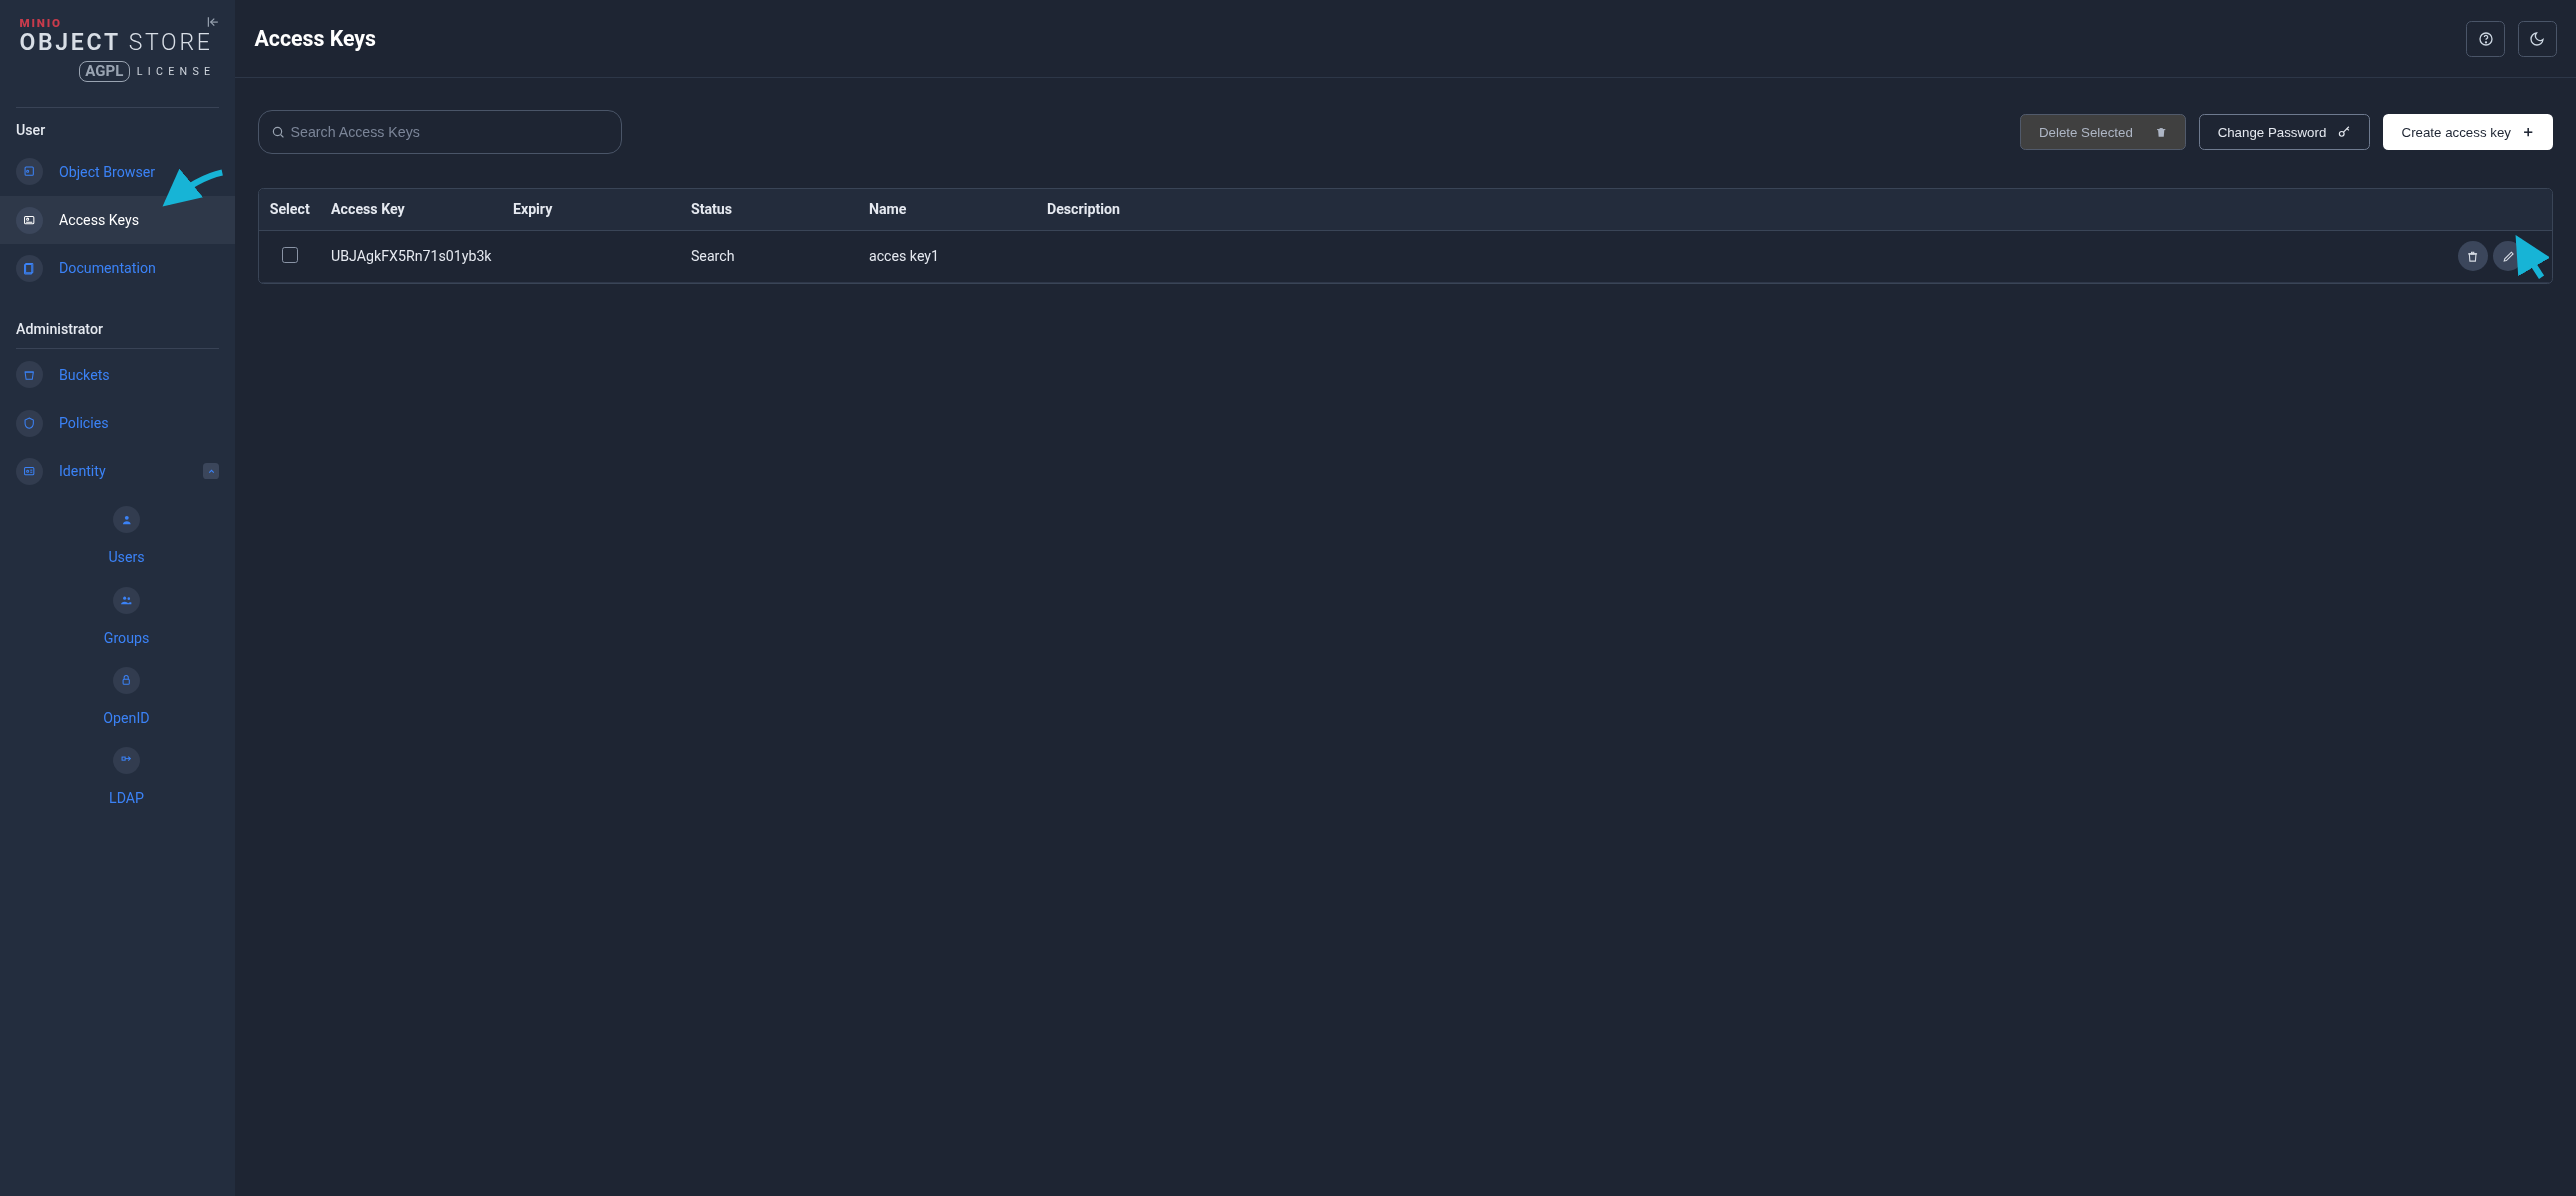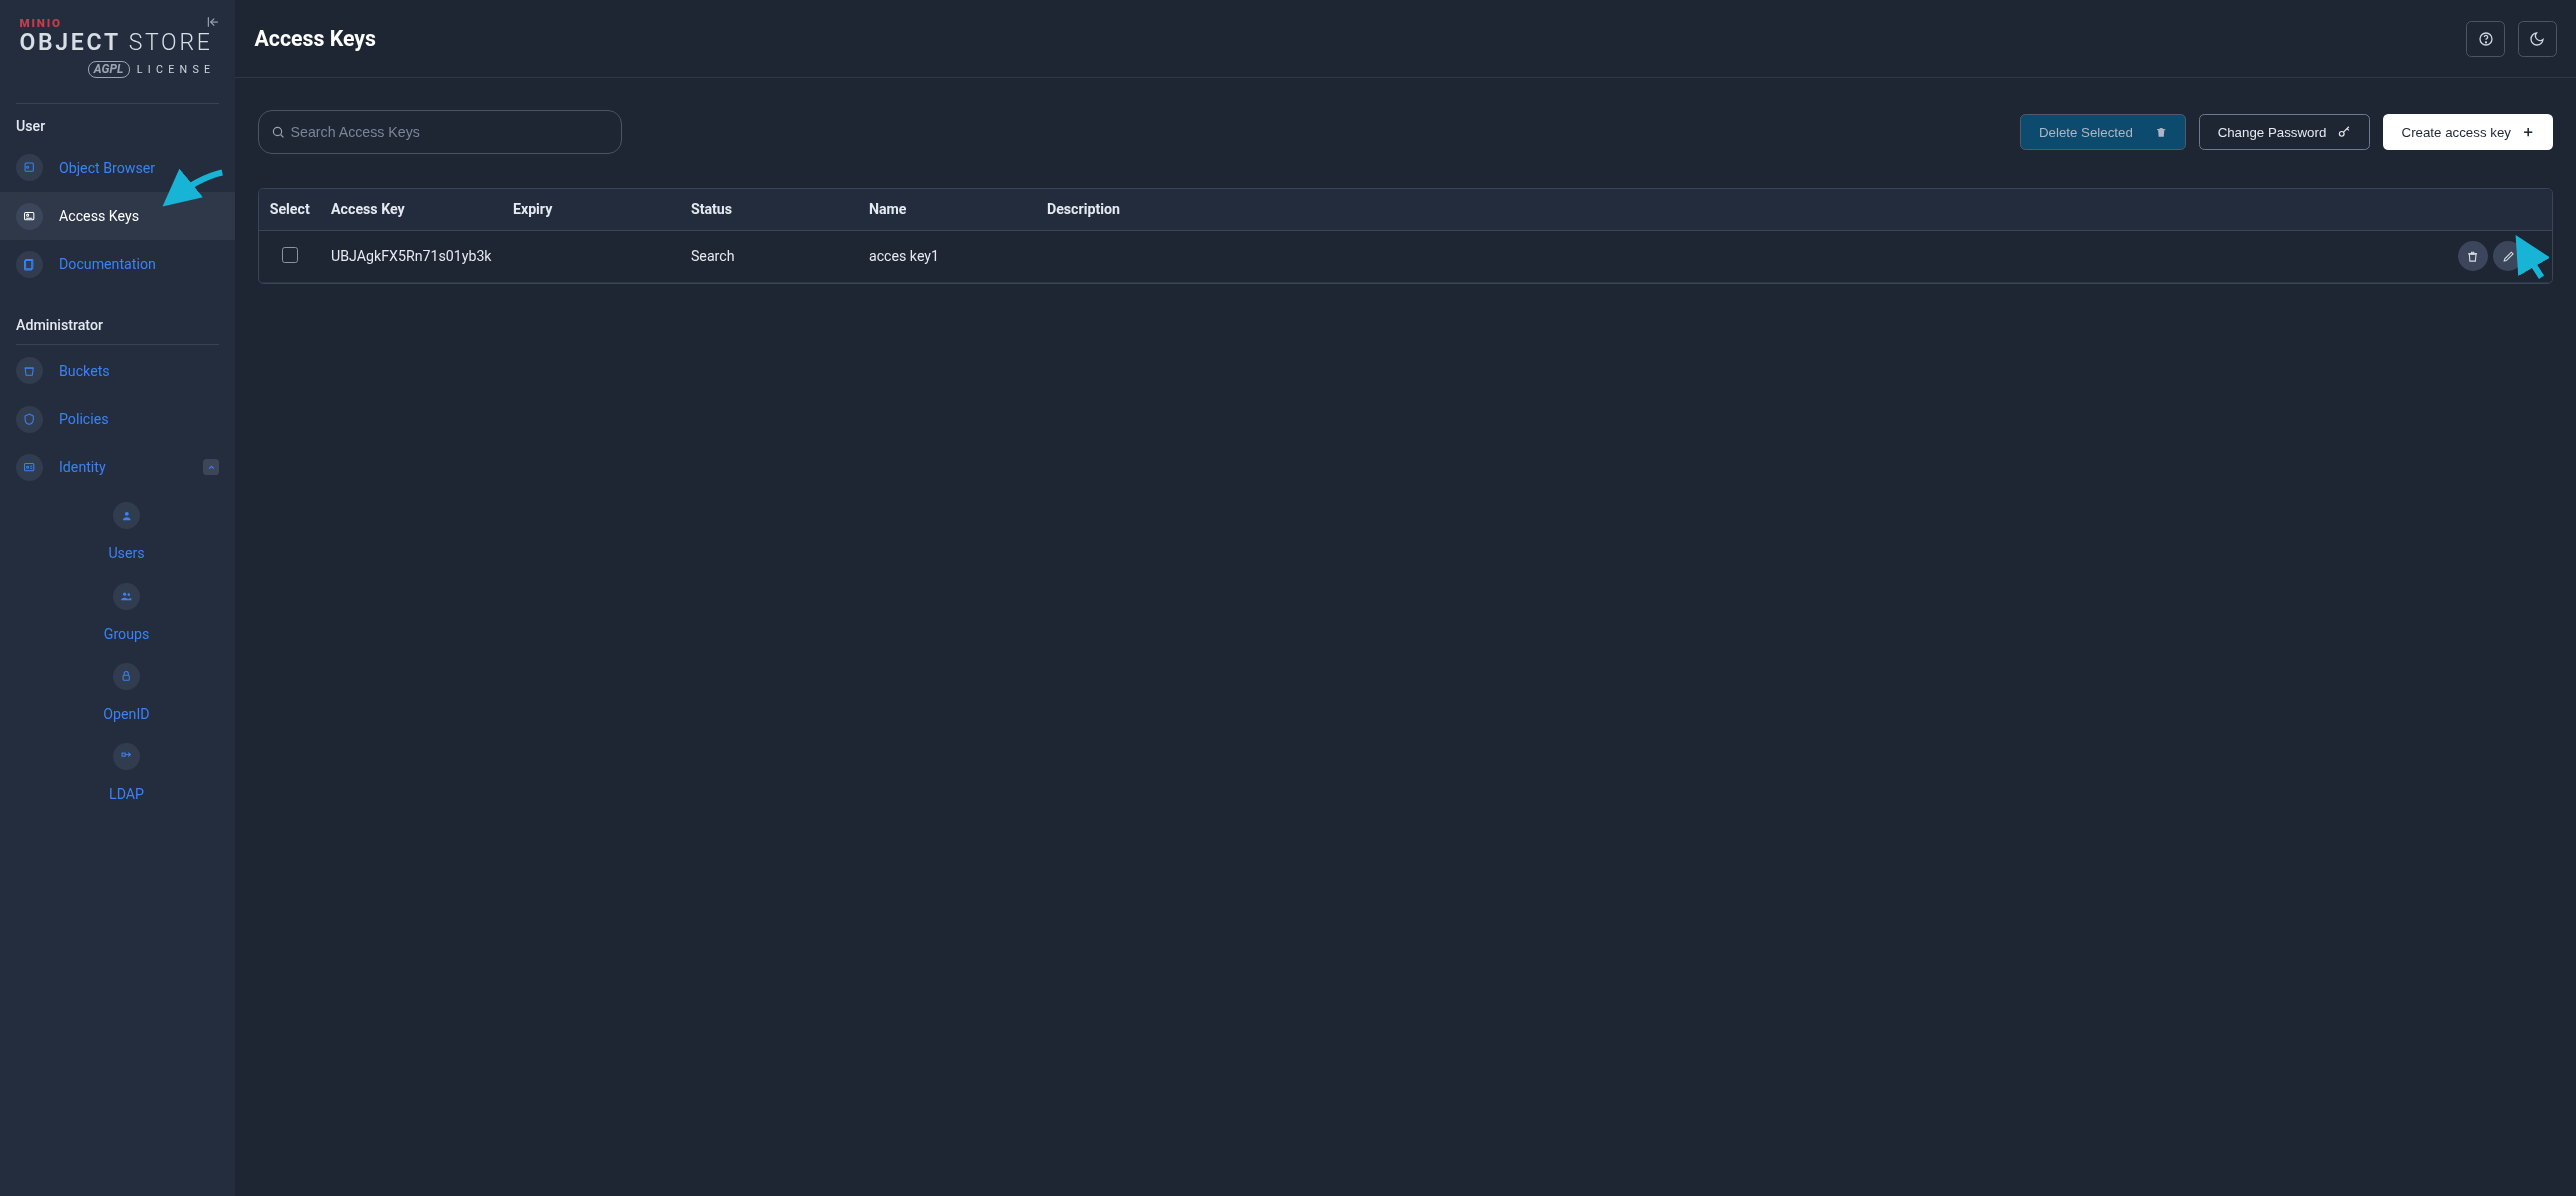--- a/index.html
+++ b/index.html
@@ -32,21 +32,21 @@
     display: flex; align-items: center; justify-content: center;
     color: #9aa4b2;
     cursor: pointer;
   }
   .logo { display: flex; flex-direction: column; }
   .logo-minio { font-size: 11.6px; font-weight: 900; letter-spacing: 1.8px; color: #c83b4c; }
   .logo-object-store { font-size: 23px; font-weight: 600; letter-spacing: 2.7px; color: #d8dee6; line-height: 1.1; }
   .logo-object-store .thin { font-weight: 300; }
   .license-row { display:flex; align-items:center; justify-content:flex-end; gap:7.1px; margin-top:5.3px; }
   .agpl-badge {
-    font-size: 12px; font-style: italic; font-weight: 700;
+    font-size: 15px; font-weight: 700;
     border: 0.9px solid #9aa4b2; color: #9aa4b2;
     padding: 0.9px 5.3px; border-radius: 8px;
     position: relative;
   }
   .license-text { font-size: 10.7px; letter-spacing: 5.3px; color: #cfd5dd; }
 
   .section-divider {
     border: none; border-top: 0.9px solid #394356;
     margin: 10.7px 16px 1.8px 16px;
   }
@@ -116,21 +116,21 @@
 
   .spacer { flex: 1; }
 
   .btn {
     height: 36px; border-radius: 5.3px; padding: 0 18px;
     display: inline-flex; align-items: center; gap: 10.7px;
     font-size: 13.3px; font-weight: 500; cursor: pointer;
     border: 0.9px solid transparent;
   }
   .btn-disabled {
-    background: #0c4a6e; color: #aeb6c5; cursor: default;
+    background: #404040; color: #aeb6c5; cursor: default;
     border-color: #515a6b;
     gap: 22px;
   }
   .btn-outline {
     background: transparent; border-color: #6e7a8f; color: #e5e9f0;
   }
   .btn-primary {
     background: #fff; color: #1e2533;
   }
 

